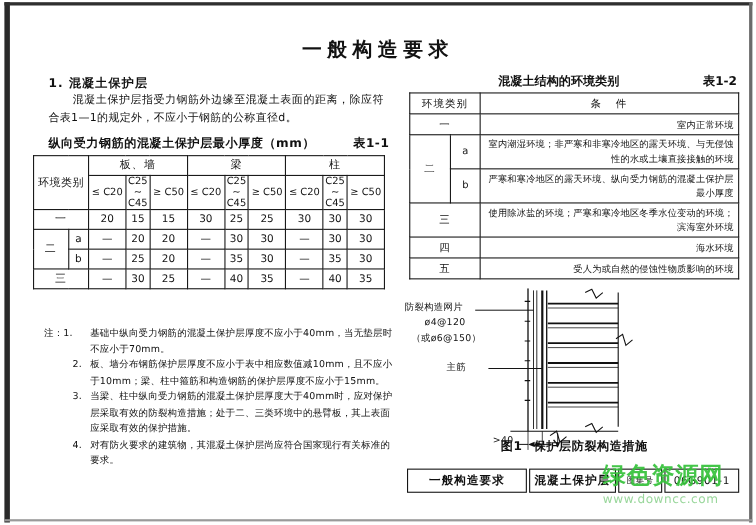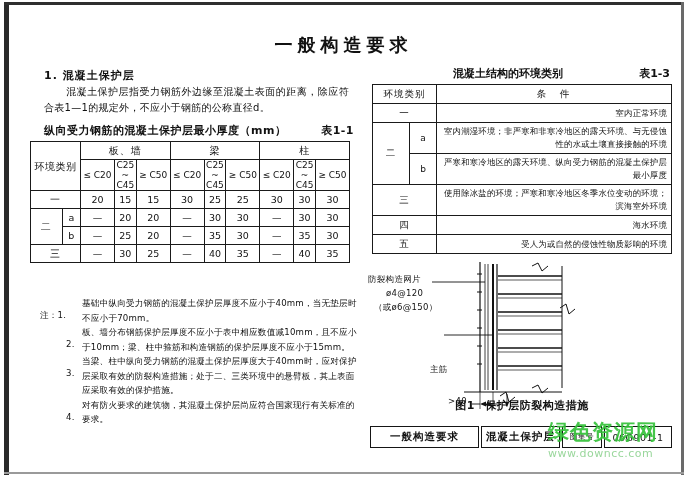--- a/index.html
+++ b/index.html
@@ -39,21 +39,21 @@
   #tbl1{position:absolute;left:30px;top:141px;width:320px;}
   #tbl1 td{height:17px;line-height:11px;}
   #tbl1 .envhdr{font-size:10px;letter-spacing:0.5px;}
   #tbl1 .grp{font-size:10px;letter-spacing:1px;}
   #tbl1 .conc{font-size:9px;line-height:10px;}
   #tbl1 .rowlbl{font-size:10px;letter-spacing:1px;}
 
   .notes{position:absolute;left:40px;top:296px;width:320px;font-size:8.6px;line-height:14.5px;letter-spacing:0.2px;}
   .notes ol{margin:0;padding:0;list-style:none;}
   .notes li{position:relative;padding-left:16px;margin-bottom:0px;}
-  .notes li .n{position:absolute;left:0;top:12px;}
+  .notes li .n{position:absolute;left:0;top:0;}
 
   
   .tbl2-cap{position:absolute;left:390px;top:66px;width:280px;font-size:11px;font-weight:bold;}
   .tbl2-cap .num{float:right;}
   #tbl2{position:absolute;left:372px;top:84px;width:300px;}
   #tbl2 td{padding:2px 4px;height:14px;}
   #tbl2 td.cond{text-align:right;font-size:8.4px;line-height:13px;letter-spacing:0.2px;}
   #tbl2 td.cls{width:28px;font-size:9.5px;letter-spacing:1px;}
   #tbl2 td.sub{width:18px;font-size:9px;}
   #tbl2 .hdr{font-size:9.5px;letter-spacing:2px;}
@@ -187,21 +187,21 @@
         <span style="display:inline-block;padding-left:26px">当梁、柱中纵向受力钢筋的混凝土保护层厚度大于40mm时，应对保护层采取有效的防裂构造措施；处于二、三类环境中的悬臂板，其上表面应采取有效的保护措施。</span>
       </li>
       <li>
         <span class="n" style="left:26px">4.</span>
         <span style="display:inline-block;padding-left:26px">对有防火要求的建筑物，其混凝土保护层尚应符合国家现行有关标准的要求。</span>
       </li>
     </ol>
   </div>
 
   <div class="tbl2-cap">
-    <span class="num">表1-3</span>
+    <span class="num">表1-2</span>
     <span style="display:block;text-align:center;padding-right:44px">混凝土结构的环境类别</span>
   </div>
 
   <table class="grid" id="tbl2">
     <tbody>
       <tr>
         <td class="hdr cls" colspan="2">环境类别</td>
         <td class="hdr">条　件</td>
       </tr>
       <tr>
@@ -292,21 +292,21 @@
         <path d="M121,142 l-6,-2.4 v4.8 z" fill="#111" stroke="none"></path>
 
         <line x1="135" y1="132" x2="135" y2="143" stroke-width="0.8"></line>
         <path d="M135,145 l-2.2,-5 h4.4 z" fill="#111" stroke="none"></path>
       </g>
     </svg>
 
     <div class="lbl" style="left:-4px;top:12px;">防裂构造网片</div>
     <div class="lbl" style="left:14px;top:26px;">ø4@120</div>
     <div class="lbl" style="left:2px;top:40px;">（或ø6@150）</div>
-    <div class="lbl" style="left:58px;top:66px;margin-top:36px;">主筋</div>
+    <div class="lbl" style="left:34px;top:66px;">主筋</div>
     <div class="lbl" style="left:76px;top:134px;">&gt;40</div>
   </div>
 
   <div class="fig-cap">
     <span class="fnum">图1</span>
     <span>保护层防裂构造措施</span>
   </div>
 
   <table id="tblock">
     <tbody>

